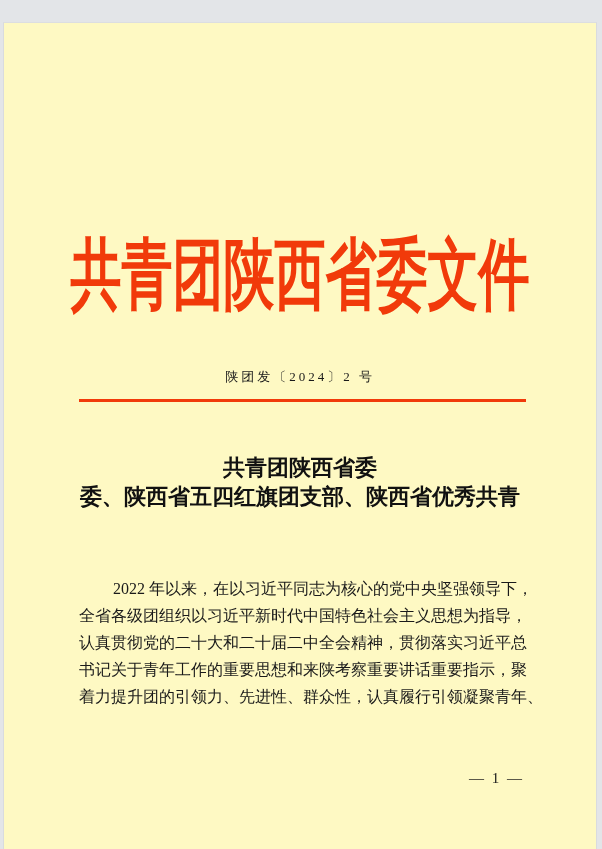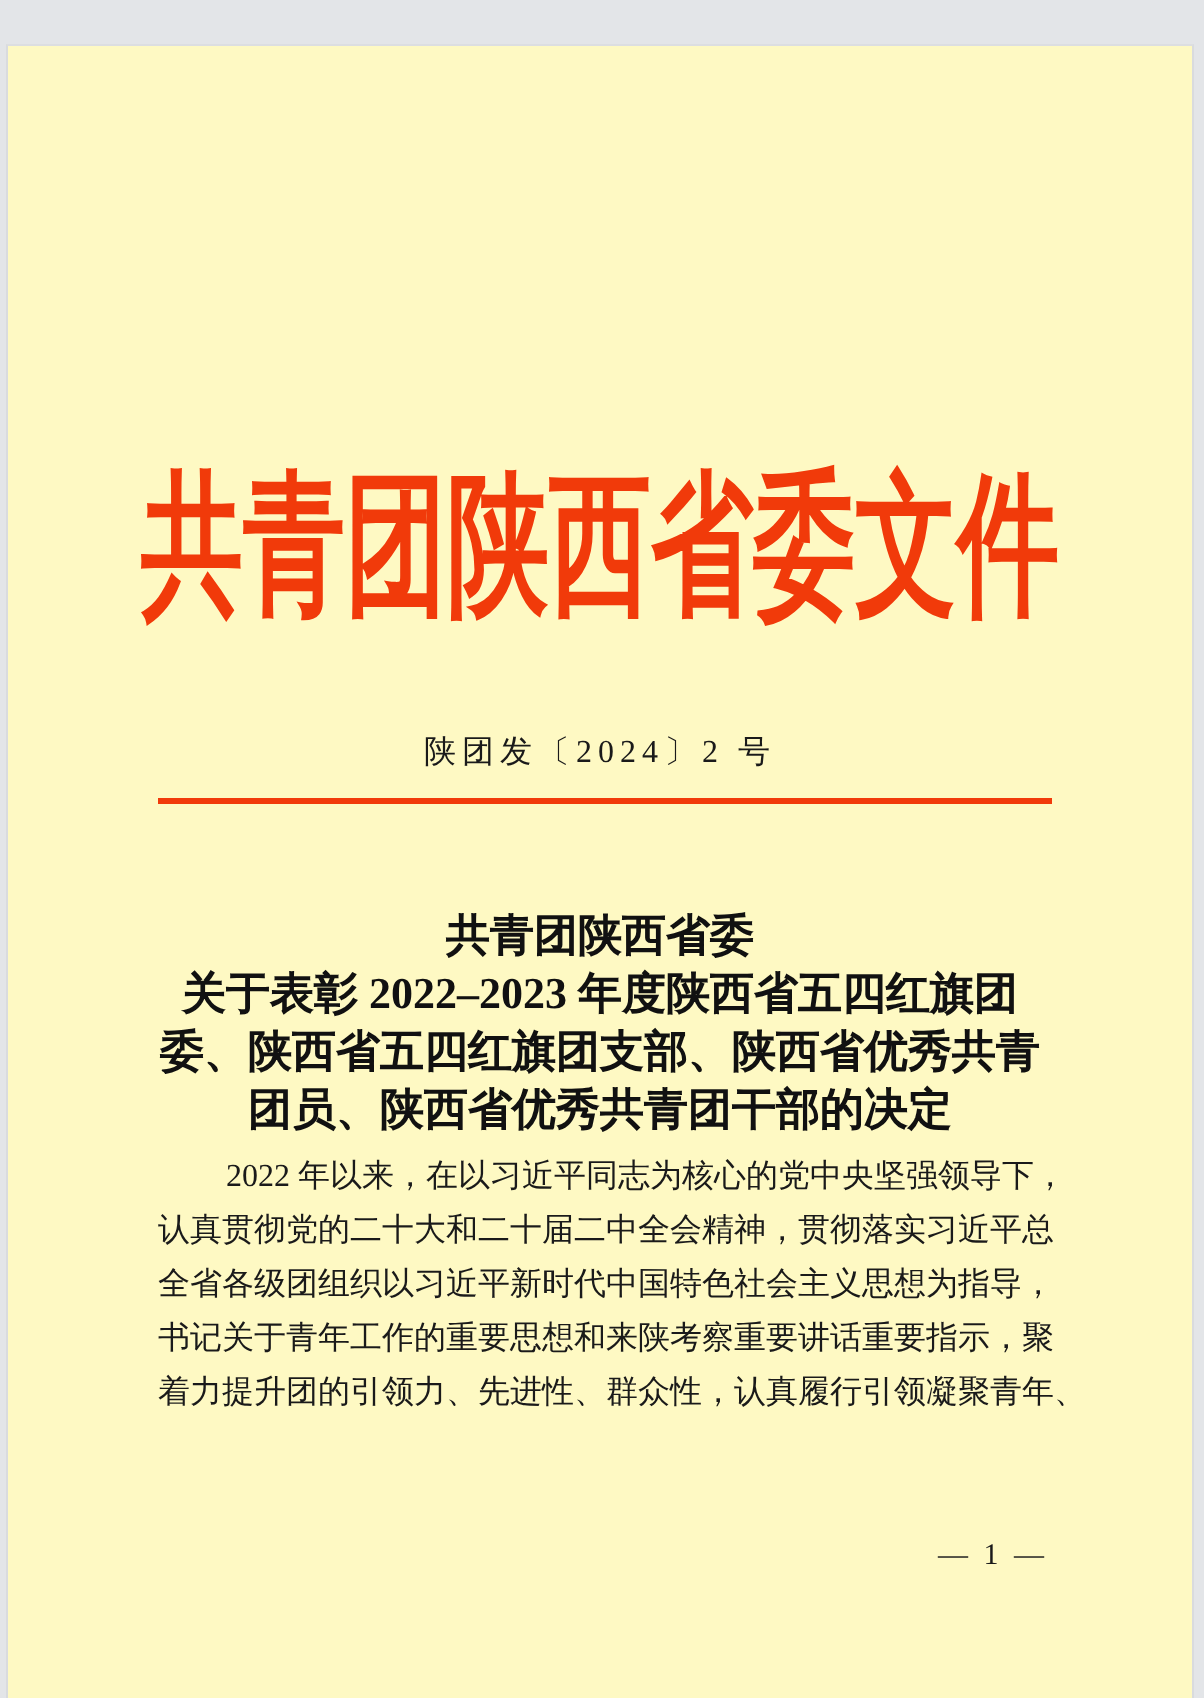--- a/index.html
+++ b/index.html
@@ -29,21 +29,21 @@
     letter-spacing: 0px;
     line-height: 1;
     transform: scaleY(1.52);
     transform-origin: center;
     white-space: nowrap;
   }
   .doc-number {
     position: absolute;
     top: 343px; left: 0; right: 0;
     text-align: center;
-    font-size: 16px;
+    font-size: 13px;
     letter-spacing: 3px;
     color: #1a1a1a;
     line-height: 22px;
     white-space: nowrap;
   }
   .red-rule {
     position: absolute;
     top: 376px; left: 75px;
     width: 447px; height: 3px;
     background: var(--accent, #f13a0a);
@@ -89,28 +89,26 @@
   <div class="masthead">
     <span class="masthead-text">共青团陕西省委文件</span>
   </div>
 
   <div class="doc-number">陕团发〔2024〕2 号</div>
 
   <div class="red-rule"></div>
 
   <div class="doc-title">
     <div class="doc-title-line">共青团陕西省委</div>
-    <div class="doc-title-line">关于表彰 2022–2023 年度陕西省五四红旗团</div>
     <div class="doc-title-line">委、陕西省五四红旗团支部、陕西省优秀共青</div>
-    <div class="doc-title-line">团员、陕西省优秀共青团干部的决定</div>
   </div>
 
   <div class="body-text">
     <div class="body-line indent">2022 年以来，在以习近平同志为核心的党中央坚强领导下，</div>
+    <div class="body-line">全省各级团组织以习近平新时代中国特色社会主义思想为指导，</div>
     <div class="body-line">认真贯彻党的二十大和二十届二中全会精神，贯彻落实习近平总</div>
-    <div class="body-line">全省各级团组织以习近平新时代中国特色社会主义思想为指导，</div>
     <div class="body-line">书记关于青年工作的重要思想和来陕考察重要讲话重要指示，聚</div>
     <div class="body-line">着力提升团的引领力、先进性、群众性，认真履行引领凝聚青年、</div>
   </div>
 
   <div class="page-number">— 1 —</div>
 
 </div>
 
 </body></html>

